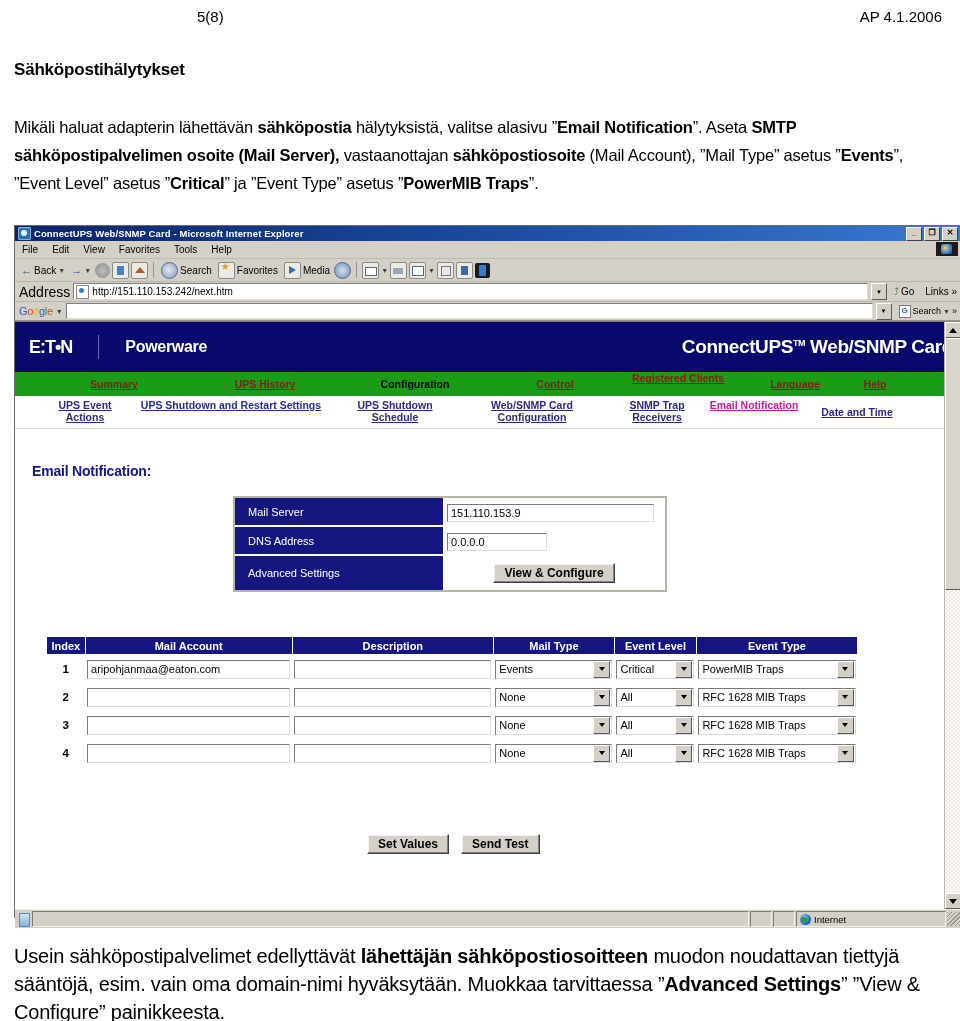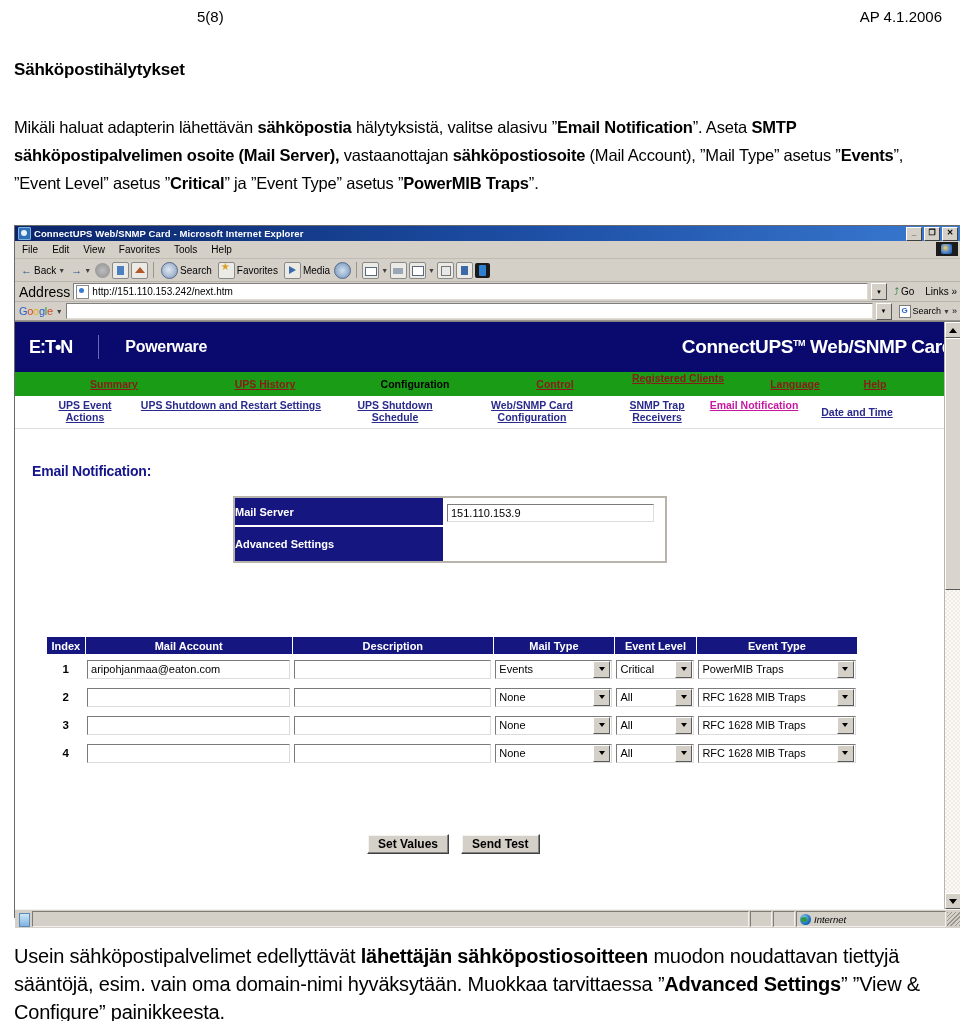--- a/index.html
+++ b/index.html
@@ -221,22 +221,22 @@
 
   
   .cfgtable{
     position:absolute;left:218px;top:67px;width:434px;
     border:2px solid #b8b4ac;background:#fff;
     box-sizing:border-box;
   }
   .cfgrow{display:flex;height:29px;align-items:stretch;}
   .cfglabel{
     width:208px;background:#161680;color:#fff;
-    font-size:11px;font-weight:bold;
-    display:flex;align-items:center;padding-left:0;
+    font-size:11px;font-weight:normal;
+    display:flex;align-items:center;padding-left:13px;
     box-sizing:border-box;border-bottom:2px solid #fff;
   }
   .cfglabel i{font-style:italic;}
   .cfgval{
     flex:1;display:flex;align-items:center;padding-left:4px;
     box-sizing:border-box;background:#fff;
   }
   .txtin{
     height:18px;background:#fff;
     border:1px solid #7a7a7a;border-right-color:#dcdcdc;border-bottom-color:#dcdcdc;
@@ -322,21 +322,21 @@
 
   
   .statusbar{
     height:18px;background:#d4d0c8;
     border-top:1px solid #f4f2ee;
     display:flex;align-items:center;font-size:9.5px;
   }
   .st-seg{
     height:16px;border:1px solid #9a968e;border-top-color:#7f7b73;border-left-color:#7f7b73;
     border-right-color:#f2f0ec;border-bottom-color:#f2f0ec;
-    box-sizing:border-box;display:flex;align-items:center;padding:0 3px;gap:3px;font-style:italic;
+    box-sizing:border-box;display:flex;align-items:center;padding:0 3px;gap:3px;
   }
   .st-main{flex:1;margin-right:1px;}
   .st-sm{width:22px;margin-right:1px;}
   .st-zone{width:150px;margin-right:1px;}
   .globe{
     width:11px;height:11px;border-radius:50%;flex:none;
     background:radial-gradient(circle at 35% 35%,#8fd0f0,#1a6fc0 60%,#0a4a90 100%);
     position:relative;
   }
   .globe:after{
@@ -496,22 +496,31 @@
 
       <div class="sectitle">Email Notification:</div>
 
       <div class="cfgtable">
         <div class="cfgrow">
           <div class="cfglabel">Mail Server</div>
           <div class="cfgval">
             <div class="txtin w-full">151.110.153.9</div>
           </div>
         </div>
+        <div class="cfgrow">
+          <div class="cfglabel">DNS Address</div>
+          <div class="cfgval">
+            <div class="txtin w-mid">0.0.0.0</div>
+          </div>
+        </div>
         <div class="cfgrow" style="height:34px;">
           <div class="cfglabel" style="border-bottom:none;">Advanced Settings</div>
+          <div class="cfgval" style="justify-content:center;padding-left:0;">
+            <div class="btn">View &amp; Configure</div>
+          </div>
         </div>
       </div>
 
       <table class="grid">
         <thead>
           <tr>
             <th class="hdr" style="width:34px;margin-left:25px;">Index</th>
             <th class="hdr" style="width:209px;">Mail Account</th>
             <th class="hdr" style="width:209px;">Description</th>
             <th class="hdr" style="width:122px;">Mail Type</th>

